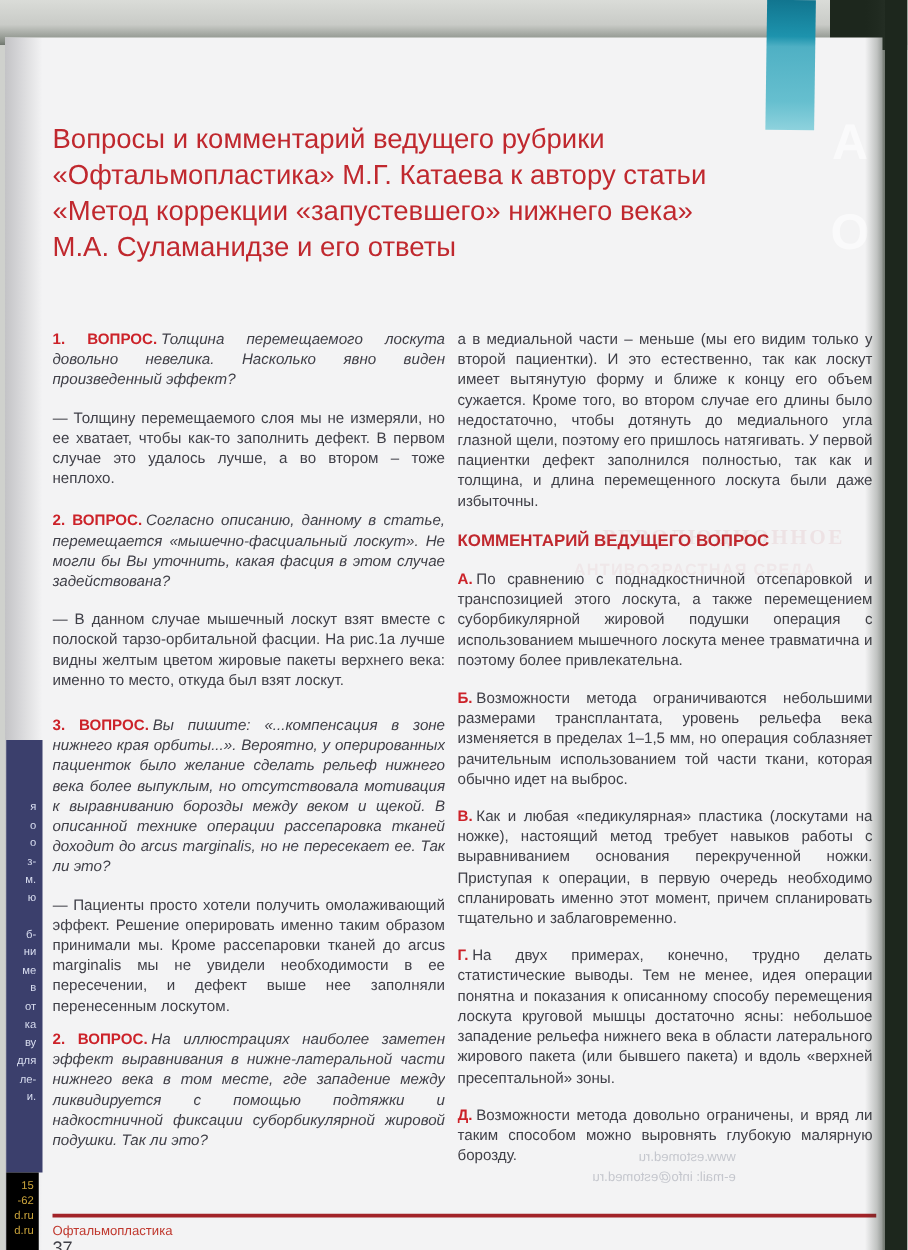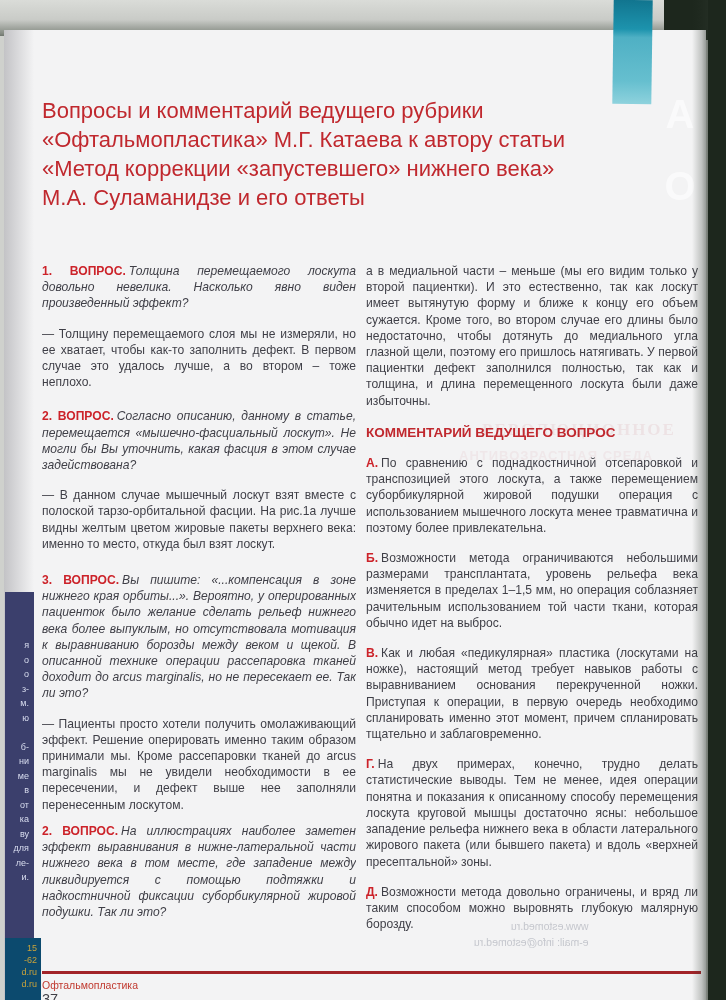--- a/index.html
+++ b/index.html
@@ -20,21 +20,21 @@
     background:linear-gradient(90deg,#c3c3c6 0%,rgba(243,243,244,0) 100%);}
 
   
   .tab-teal{position:absolute;left:613px;top:0;width:39px;height:104px;transform:rotate(.8deg);
     background:linear-gradient(180deg,#11758f 0%,#1d93ad 28%,#4fb0c4 36%,#66bfcf 78%,#8ed2dd 100%);}
 
   
   .edge-navy{position:absolute;left:5px;top:592px;width:29px;height:346px;background:#3b3f6c;
     color:#d9def0;font-size:9px;line-height:14.5px;text-align:right;
     padding:46px 5px 0 0;box-sizing:border-box;white-space:pre-line;overflow:hidden;}
-  .edge-brown{position:absolute;left:5px;top:938px;width:36px;height:62px;background:#0c4a6e;
+  .edge-brown{position:absolute;left:5px;top:938px;width:26px;height:62px;background:#000000;
     color:#c9a33b;font-size:9px;line-height:12px;text-align:right;
     padding:4px 4px 0 0;box-sizing:border-box;white-space:pre-line;overflow:hidden;}
 
   
   .ghost{position:absolute;pointer-events:none;}
   .ghost-corner{left:652px;top:48px;font-size:40px;font-weight:bold;line-height:72px;
     color:rgba(255,255,255,.6);white-space:pre-line;text-align:center;width:48px;}
   .ghost-line1{left:478px;top:390px;font-size:17px;font-weight:bold;letter-spacing:2px;
     color:rgba(205,125,135,.14);font-family:Liberation Serif, serif;}
   .ghost-line2{left:455px;top:418px;font-size:13px;font-weight:bold;letter-spacing:1px;

